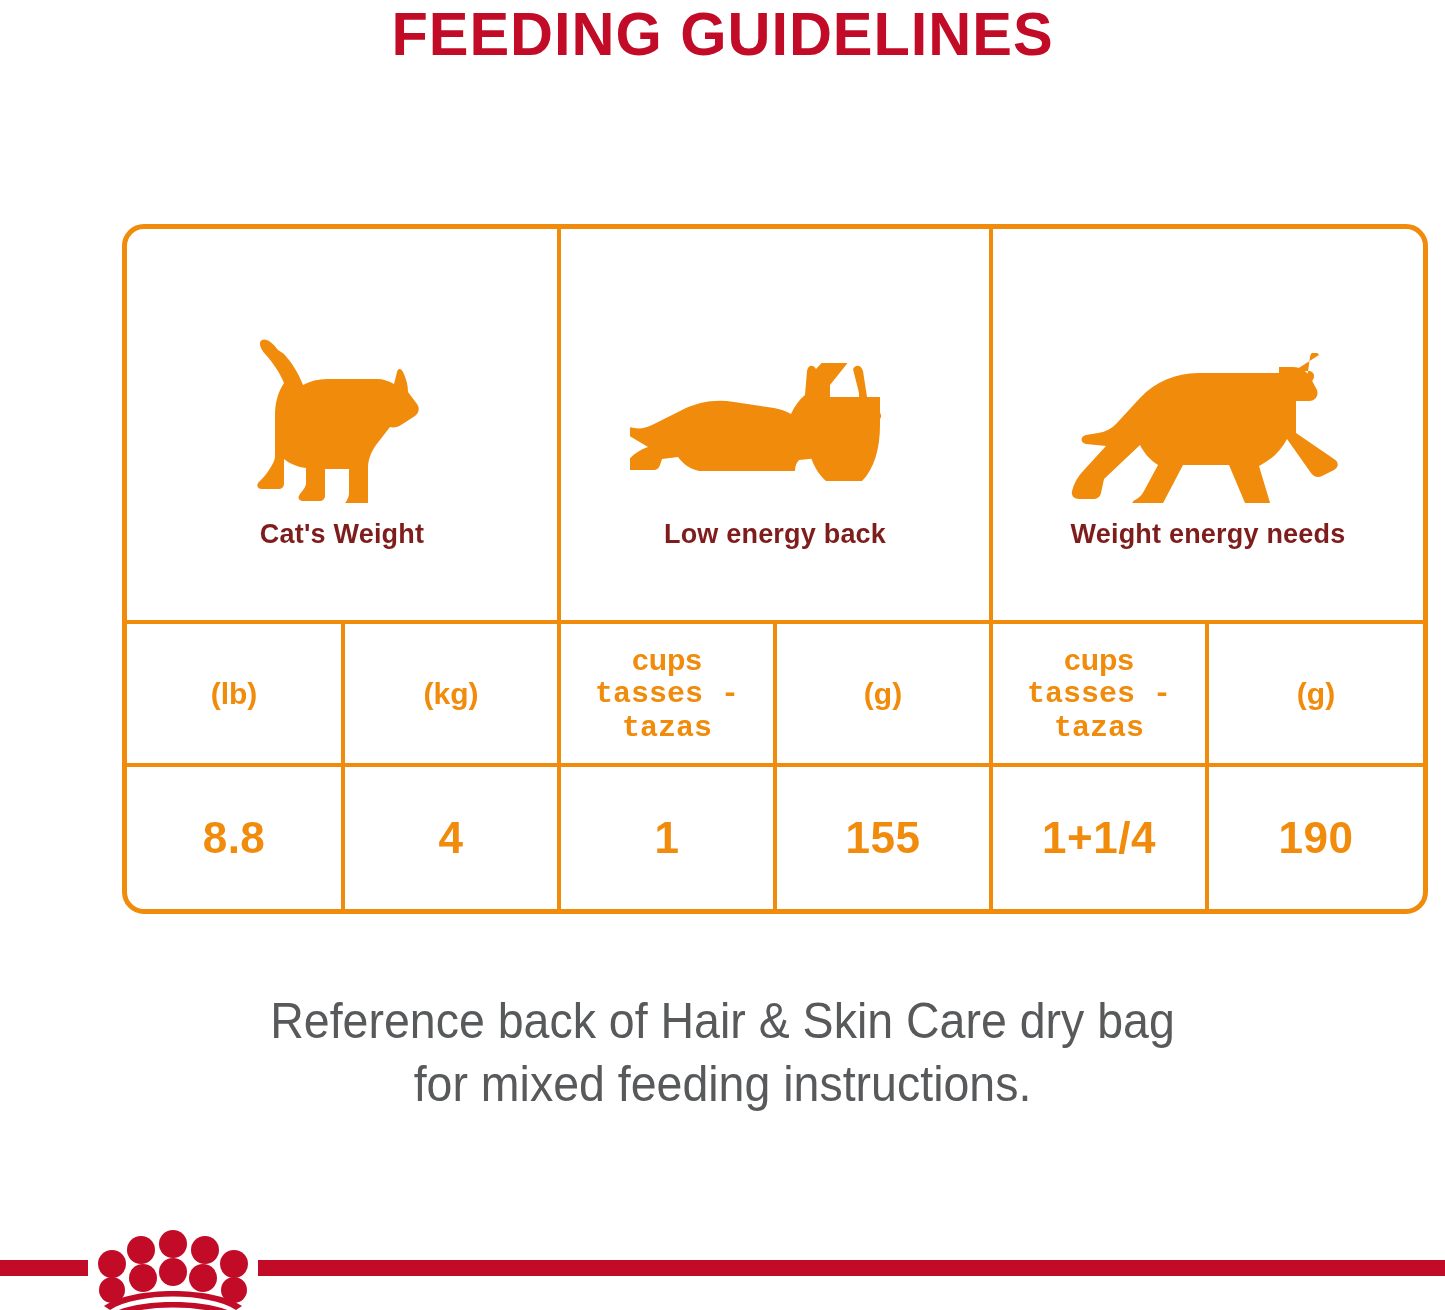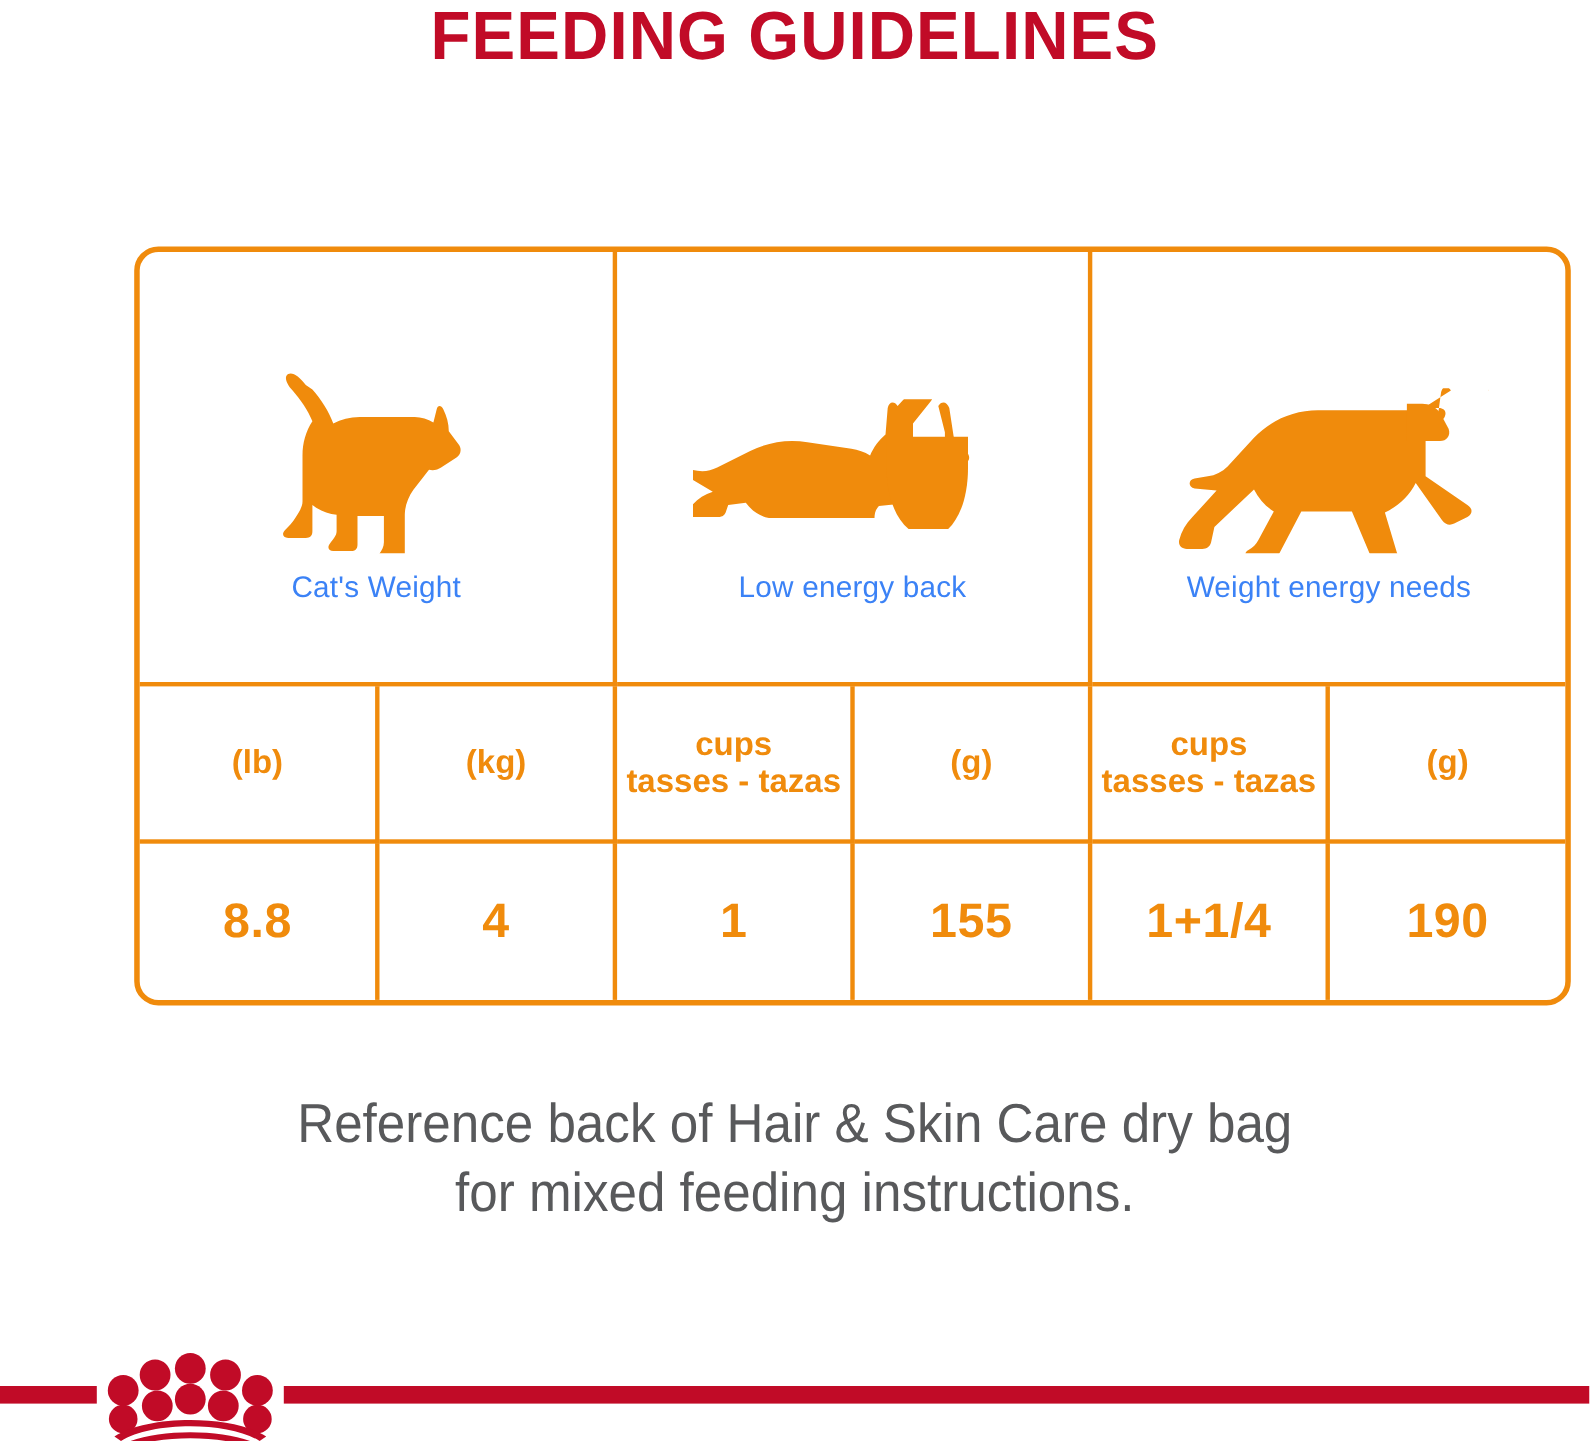--- a/index.html
+++ b/index.html
@@ -73,35 +73,35 @@
     display: flex;
     flex-direction: column;
     align-items: center;
     justify-content: flex-end;
     height: 250px;
   }
   .icon-box svg { display: block; }
   .icon-label {
     margin-top: 16px;
     font-size: 27px;
-    font-weight: 400;
-    color: #3b82f6;
+    font-weight: 700;
+    color: #7f1d1d;
     letter-spacing: 0.2px;
     white-space: nowrap;
   }
 
   
   .units-cell {
     height: 102px;
     font-size: 30px;
     font-weight: 700;
     line-height: 34px;
   }
   .units-cell .u1 { display: block; }
-  .units-cell .u2 { display: block; }
+  .units-cell .u2 { display: block; font-family: Liberation Mono, monospace; }
 
   
   .data-cell {
     height: 105px;
     font-size: 44px;
     font-weight: 700;
     letter-spacing: 0.5px;
   }
 
   

